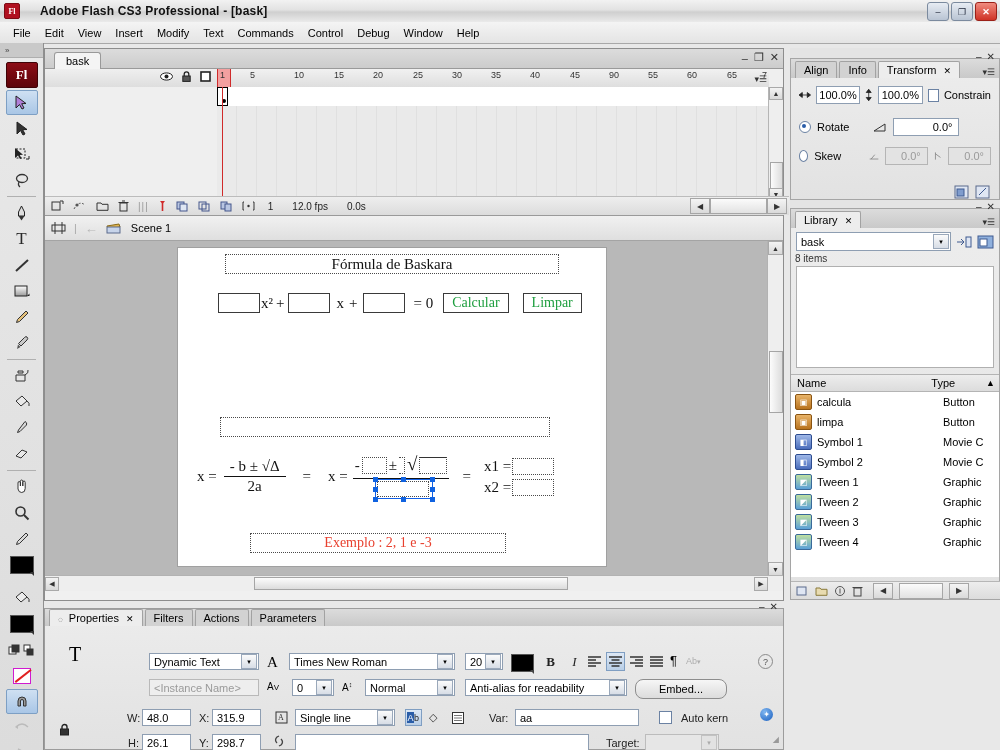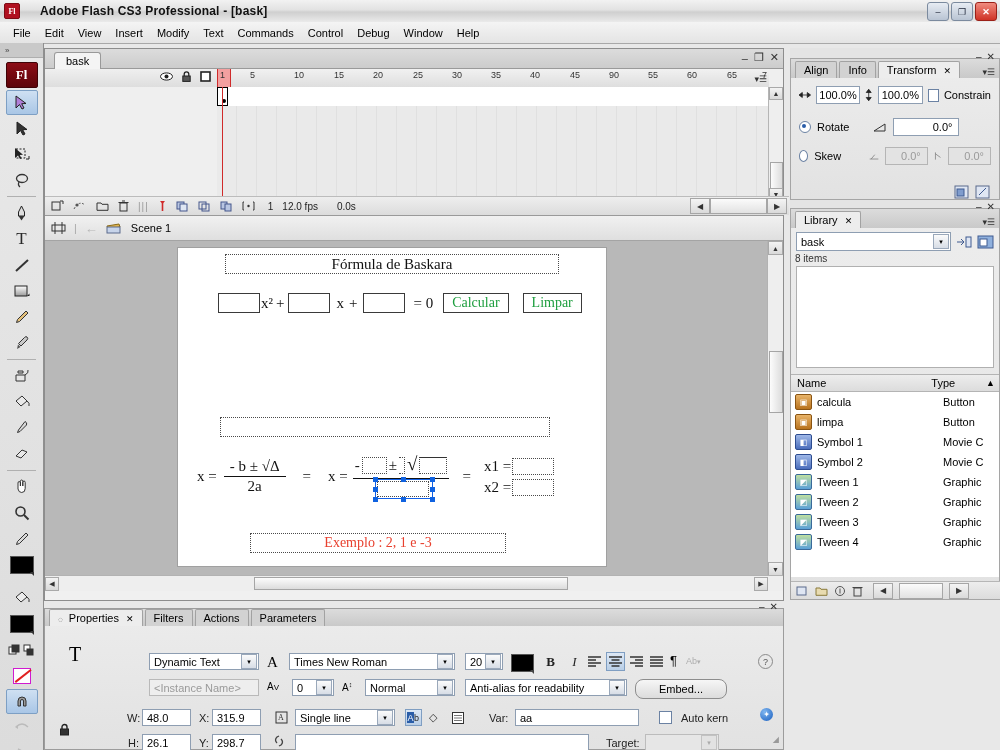--- a/index.html
+++ b/index.html
@@ -452,21 +452,21 @@
           </svg>
         <svg width="13" height="12" viewBox="0 0 13 12">
             <rect x="1" y="2" width="6" height="7" fill="#b9c6e2" stroke="#44568c"></rect>
             <rect x="5" y="4" width="6" height="7" fill="#b9c6e2" stroke="#44568c"></rect>
           </svg>
         <svg width="13" height="12" viewBox="0 0 13 12">
             <path d="M2 2 l-1 0 0 8 1 0 M11 2 l1 0 0 8 -1 0" stroke="#333" fill="none"></path>
             <circle cx="6.5" cy="6" r="1.2" fill="#333"></circle>
           </svg>
         <span style="margin-left:4px;">1</span>
-        <span style="">12.0 fps</span>
+        <span style="margin-left:10px;">12.0 fps</span>
         <span style="margin-left:10px;">0.0s</span>
         <span class="tl-scroll-right">
           <span class="sbtn">◀</span>
           <span class="sbar"></span>
           <span class="sbtn" style="margin-right:2px;">▶</span>
         </span>
       </div>
     </div>
 
     <div class="editbar">

